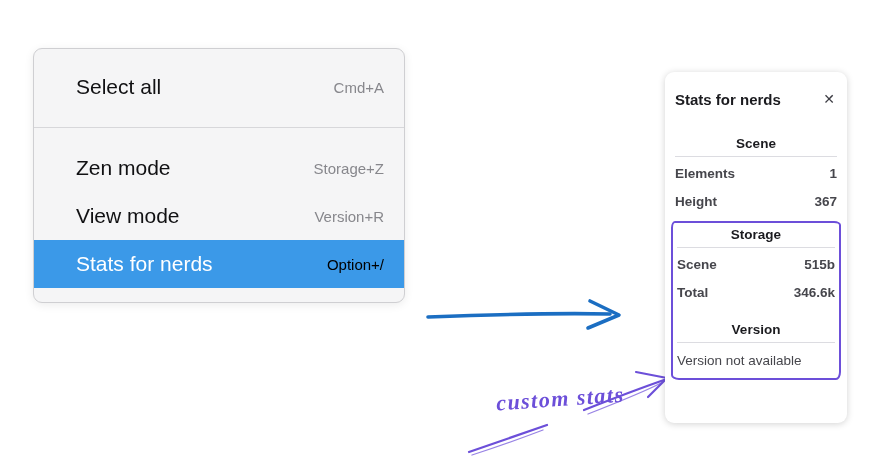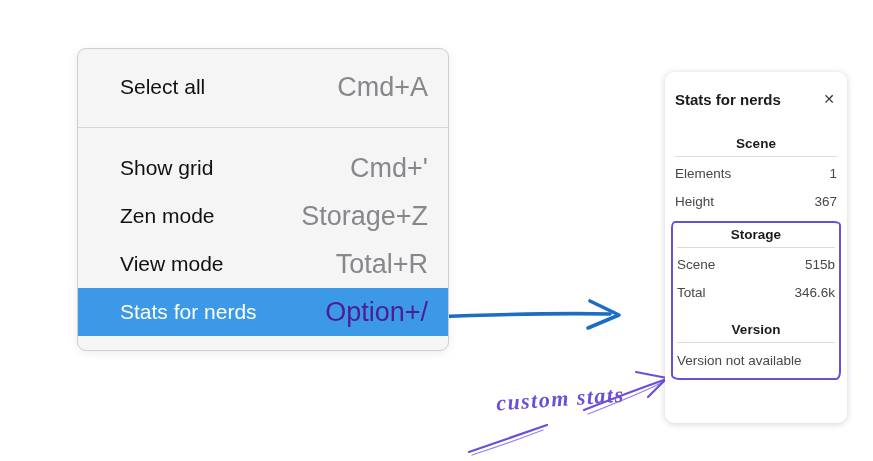--- a/index.html
+++ b/index.html
@@ -14,41 +14,40 @@
   
   .menu {
     position: absolute;
     left: 33px; top: 48px;
     width: 372px;
     background: #f5f5f6;
     border: 1px solid #cfcfd2;
     border-radius: 9px;
     padding: 14px 0;
     box-shadow: 0 2px 10px rgba(0,0,0,0.08);
-    margin-left: 44px;
   }
   .menu-item {
     height: 48px;
     display: flex;
     align-items: center;
     justify-content: space-between;
     padding: 0 20px 0 42px;
     font-size: 21px;
     color: #111113;
     cursor: default;
   }
   .menu-item .shortcut {
     color: #87878c;
-    font-size: 27px;
+    font-size: 15px;
   }
   .menu-item.highlighted {
     color: #ffffff;
   }
   .menu-item.highlighted .shortcut {
-    color: #4c1d95;
+    color: #000000;
   }
   .separator {
     height: 1px;
     background: #d7d7da;
     margin: 16px 0;
   }
 
   
   .stats-panel {
     position: absolute;
@@ -91,20 +90,21 @@
     border: none;
     height: 1px;
     background: #dcdce1;
     margin: 5px 0 2px;
   }
   .stat-row {
     display: flex;
     justify-content: space-between;
     padding: 4.5px 0;
     line-height: 19px;
+    font-weight: bold;
   }
   .annotated-box {
     margin: 6px -4px 0;
     padding: 2px 4px 8px;
     border: 2px solid;
     border-radius: 4px 7px 5px 8px / 7px 4px 8px 5px;
   }
   .annotated-box .section-title { margin-top: 2px; }
   .annotated-box .section.version .section-title { margin-top: 16px; }
   .version-note {
@@ -146,30 +146,26 @@
   <path d="M636 372 L667 378 L648 397" stroke-width="2.2" stroke-linecap="round" stroke-linejoin="round" stroke="#6c4fd9"></path>
 </svg>
 
 <div class="menu">
   <div class="menu-item">
     <span>Select all</span>
     <span class="shortcut">Cmd+A</span>
   </div>
   <div class="separator"></div>
   <div class="menu-item">
-    <span>Show grid</span>
-    <span class="shortcut">Cmd+'</span>
-  </div>
-  <div class="menu-item">
     <span>Zen mode</span>
     <span class="shortcut">Storage+Z</span>
   </div>
   <div class="menu-item">
     <span>View mode</span>
-    <span class="shortcut">Total+R</span>
+    <span class="shortcut">Version+R</span>
   </div>
   <div class="menu-item highlighted" style="background-color: rgb(59, 153, 232);">
     <span>Stats for nerds</span>
     <span class="shortcut">Option+/</span>
   </div>
 </div>
 
 <div class="stats-panel">
   <div class="panel-header">
     <span class="panel-title">Stats for nerds</span>

